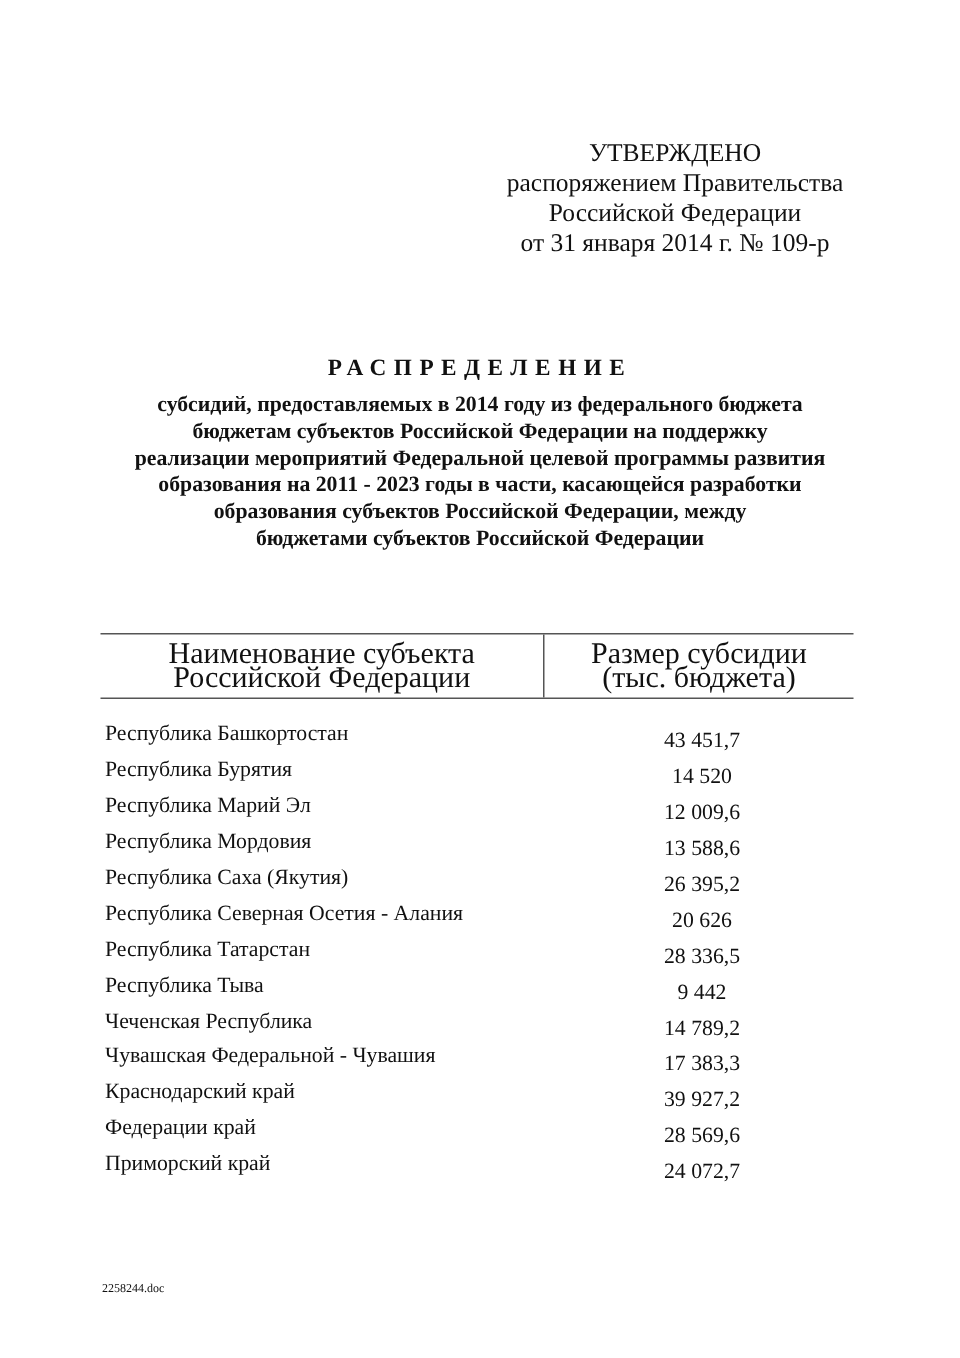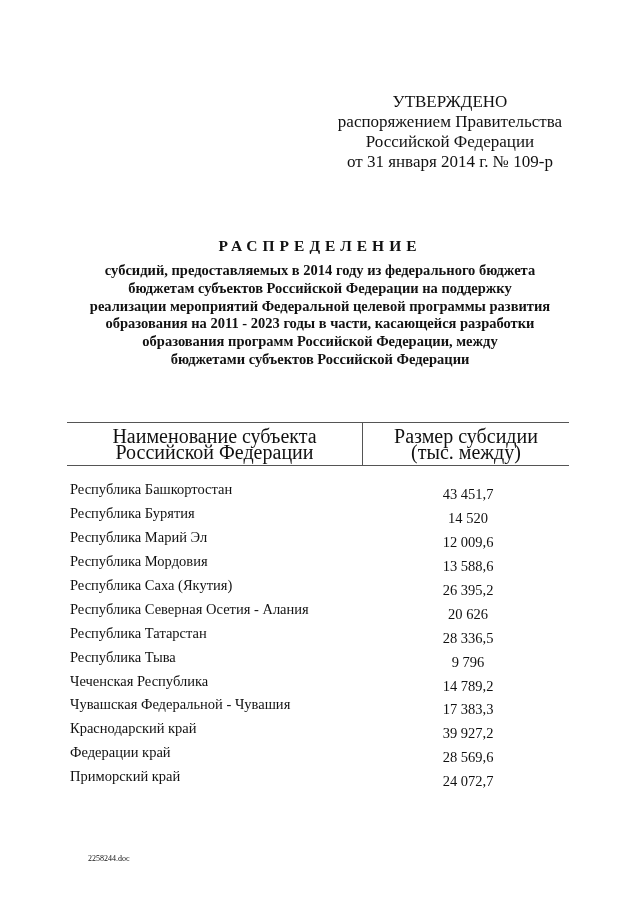--- a/index.html
+++ b/index.html
@@ -13,55 +13,55 @@
               font-weight: bold; font-size: 14.5px; line-height: 17.8px; }
   .table { position: absolute; left: 67px; top: 422px; width: 502px; }
   .thead { display: flex; border-top: 1px solid #555; border-bottom: 1px solid #555; height: 42px; }
   .th { font-size: 20px; line-height: 16px; text-align: center; display: flex; align-items: center; justify-content: center; }
   .th.name { width: 295px; border-right: 1px solid #555; }
   .th.amount { flex: 1; }
   .rows { margin-top: 12px; }
   .row { display: flex; height: 23.9px; align-items: center; font-size: 14.5px; }
   .cell-name { width: 295px; padding-left: 3px; }
   .cell-amount { flex: 1; text-align: center; padding-left: 2px; margin-top: 10px; }
-  .footer { position: absolute; left: 88px; top: 854px; font-size: 8px; }
+  .footer { position: absolute; left: 68px; top: 854px; font-size: 8px; }
 </style>
 </head>
 <body>
 
 <div class="approval">
   <div>УТВЕРЖДЕНО</div>
   <div>распоряжением Правительства</div>
   <div>Российской Федерации</div>
   <div>от 31 января 2014 г. № 109-р</div>
 </div>
 
 <div class="title">РАСПРЕДЕЛЕНИЕ</div>
 
 <div class="subtitle">
   <div>субсидий, предоставляемых в 2014 году из федерального бюджета</div>
   <div>бюджетам субъектов Российской Федерации на поддержку</div>
   <div>реализации мероприятий Федеральной целевой программы развития</div>
   <div>образования на 2011 - 2023 годы в части, касающейся разработки</div>
-  <div>образования программ Российской Федерации, между</div>
+  <div>образования субъектов Российской Федерации, между</div>
   <div>бюджетами субъектов Российской Федерации</div>
 </div>
 
 <div class="table">
   <div class="thead">
     <div class="th name">
       <div>
         <div>Наименование субъекта</div>
         <div>Российской Федерации</div>
       </div>
     </div>
     <div class="th amount">
       <div>
         <div>Размер субсидии</div>
-        <div>(тыс. между)</div>
+        <div>(тыс. бюджета)</div>
       </div>
     </div>
   </div>
   <div class="rows">
     <div class="row">
         <span class="cell-name">Республика Башкортостан</span>
         <span class="cell-amount">43 451,7</span>
       </div>
     <div class="row">
         <span class="cell-name">Республика Бурятия</span>
@@ -82,21 +82,21 @@
     <div class="row">
         <span class="cell-name">Республика Северная Осетия - Алания</span>
         <span class="cell-amount">20 626</span>
       </div>
     <div class="row">
         <span class="cell-name">Республика Татарстан</span>
         <span class="cell-amount">28 336,5</span>
       </div>
     <div class="row">
         <span class="cell-name">Республика Тыва</span>
-        <span class="cell-amount">9 796</span>
+        <span class="cell-amount">9 442</span>
       </div>
     <div class="row">
         <span class="cell-name">Чеченская Республика</span>
         <span class="cell-amount">14 789,2</span>
       </div>
     <div class="row">
         <span class="cell-name">Чувашская Федеральной - Чувашия</span>
         <span class="cell-amount">17 383,3</span>
       </div>
     <div class="row">

